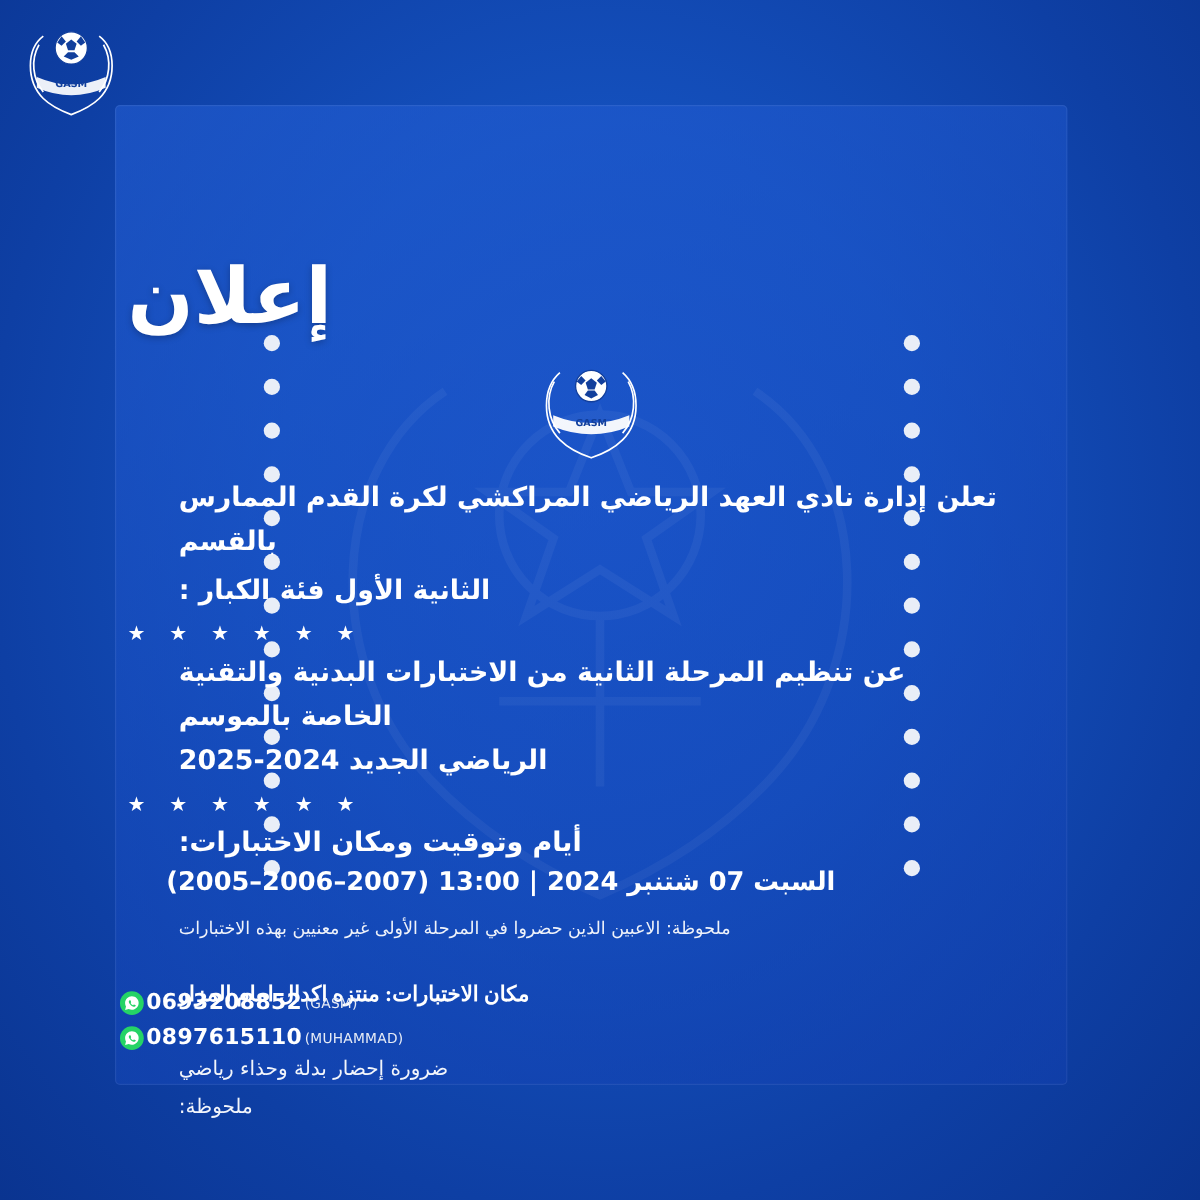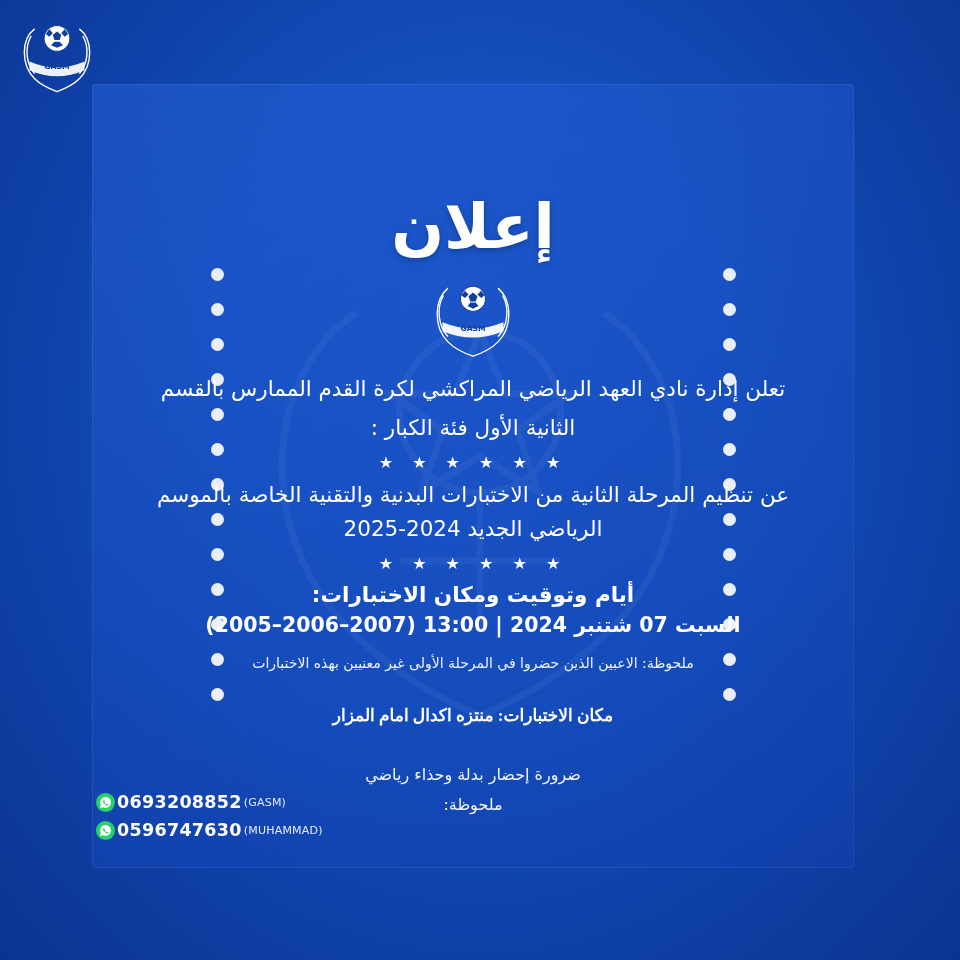--- a/index.html
+++ b/index.html
@@ -75,22 +75,22 @@
     width: 13px;
     height: 13px;
     border-radius: 50%;
     background: #e9eef7;
   }
 
   .content {
     position: absolute;
     left: 0; right: 0;
     top: 0;
-    padding: 0;
-    text-align: center;
+    padding: 10px;
+    text-align: left;
     color: #ffffff;
   }
 
   .title {
     margin-top: 112px;
     font-size: 62px;
     font-weight: 700;
     letter-spacing: 1px;
     line-height: 1;
     color: #ffffff;
@@ -101,21 +101,21 @@
     margin: 14px auto 6px;
     width: 92px;
     height: 86px;
   }
   .crest-mid svg { width: 100%; height: 100%; display: block; }
 
   .para {
     margin: 0 auto;
     width: 660px;
     font-size: 21.5px;
-    font-weight: 400;
+    font-weight: 700;
     line-height: 1.62;
     color: #ffffff;
   }
   .para.p1 { margin-top: 14px; }
   .para.p2 { margin-top: 4px; }
 
   .stars {
     margin: 9px auto 7px;
     font-size: 16px;
     letter-spacing: 7px;
@@ -334,19 +334,19 @@
       <span class="c-num">0693208852</span>
       <span class="c-name">(GASM)</span>
     </div>
 
     <div class="contact-row">
       <span class="wa-icon">
         <svg viewBox="0 0 24 24" xmlns="http://www.w3.org/2000/svg">
           <path fill="#ffffff" d="M12 2C6.5 2 2 6.5 2 12c0 1.8.5 3.4 1.3 4.8L2 22l5.3-1.4c1.4.8 3 1.2 4.7 1.2 5.5 0 10-4.5 10-10S17.5 2 12 2zm5.3 14.1c-.2.6-1.2 1.2-1.7 1.2-.4 0-.9.2-3-.8-2.5-1.1-4.1-3.7-4.2-3.9-.1-.2-1-1.3-1-2.5s.6-1.8.9-2c.2-.3.5-.3.7-.3h.5c.2 0 .4 0 .6.5l.8 2c.1.2.1.4 0 .5l-.3.5-.3.3c-.1.1-.2.3 0 .5.2.3.7 1.1 1.4 1.8.9.8 1.7 1.1 1.9 1.2.2.1.4.1.5-.1l.7-.8c.2-.2.3-.2.5-.1l2 1c.2.1.4.2.4.3.1.1.1.6-.1 1.2z"></path>
         </svg>
       </span>
-      <span class="c-num">0596747630</span>
+      <span class="c-num">0897615110</span>
       <span class="c-name">(MUHAMMAD)</span>
     </div>
 
   </div>
 
 </div>
 
 </body></html>

